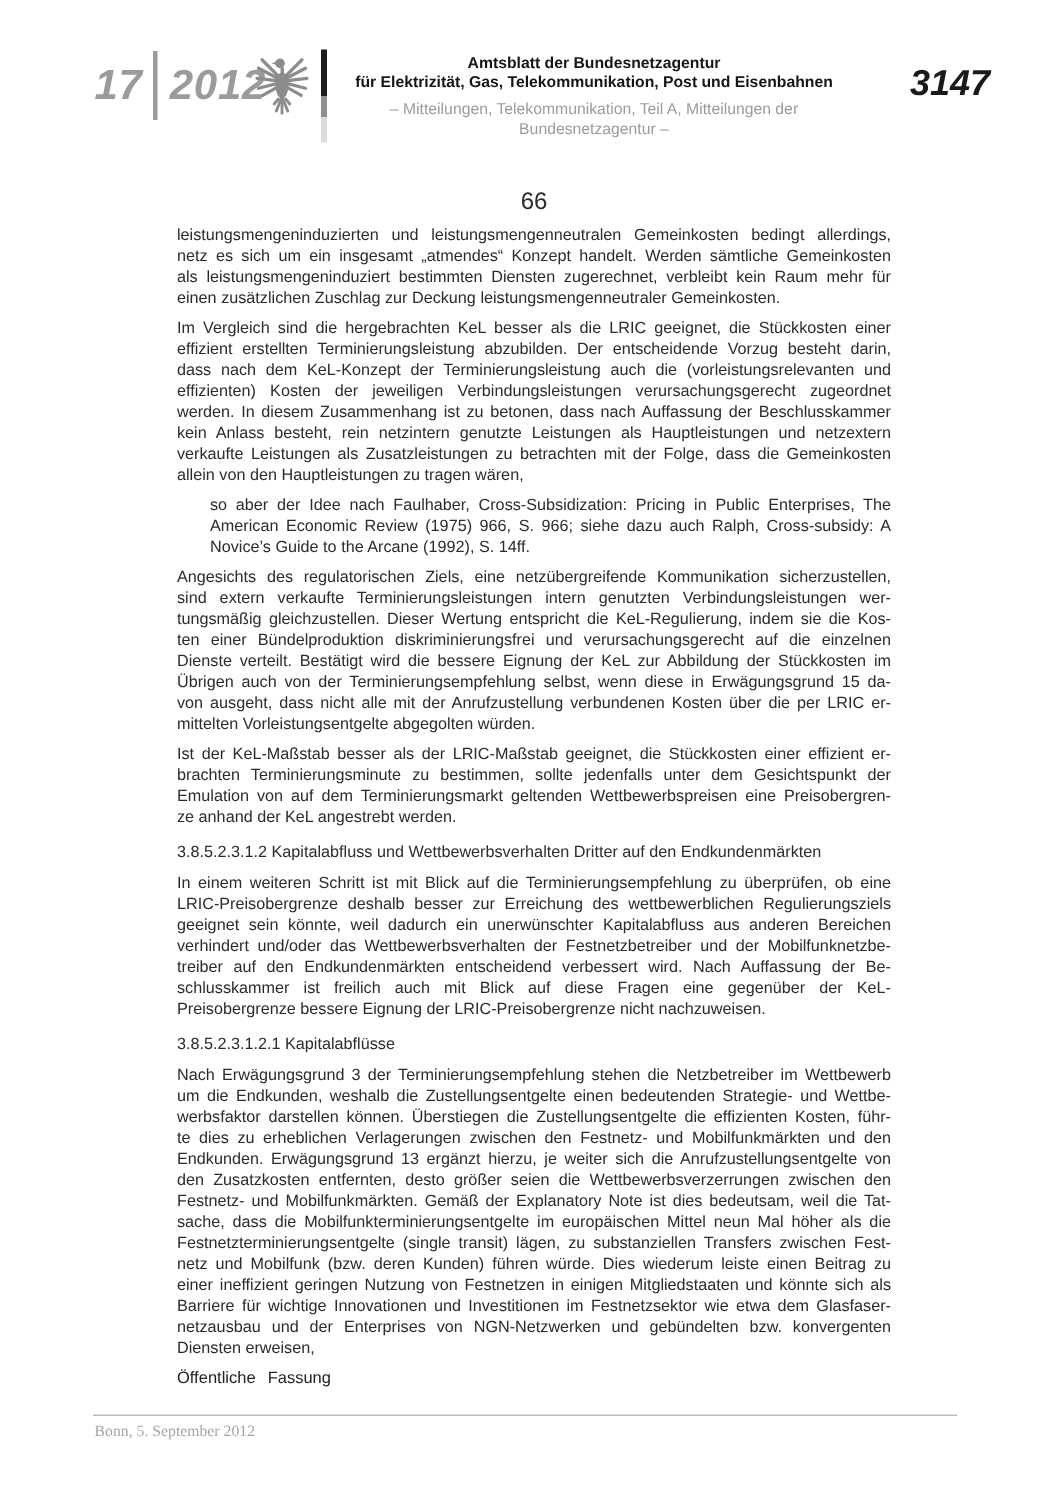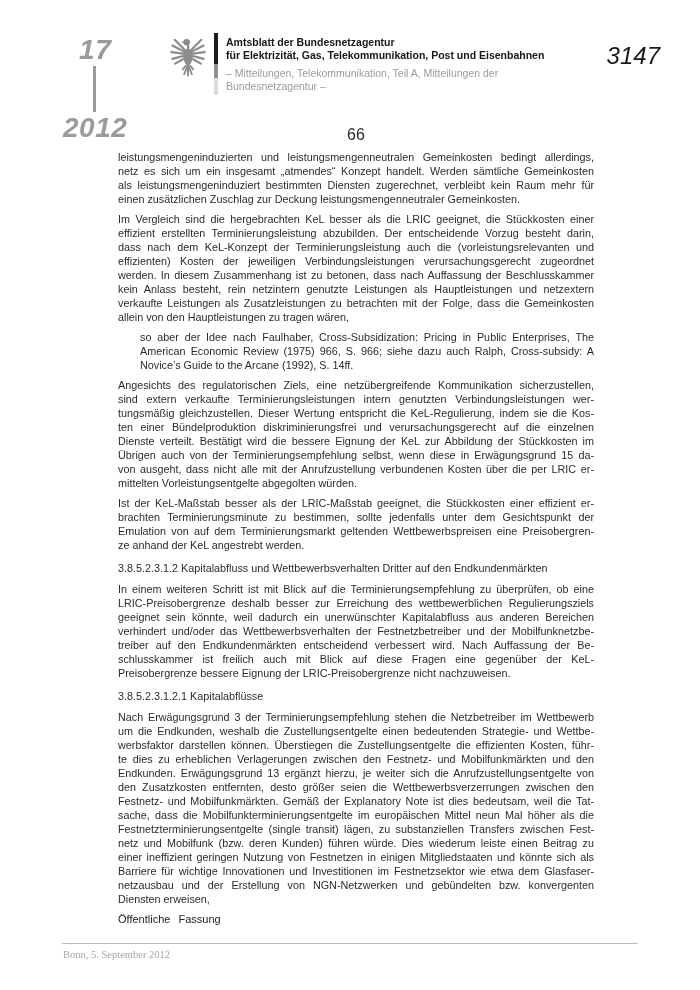--- a/index.html
+++ b/index.html
@@ -8,40 +8,39 @@
     background: #ffffff; overflow: hidden;
     font-family: "Liberation Sans", sans-serif;
     color: #2b2b2b;
   }
   
   .issue-block {
     position: absolute; left: 63px; top: 34px;
     display: flex; align-items: center;
     color: #9b9b9b; font-style: italic; font-weight: bold; font-size: 28px;
     letter-spacing: 0.5px;
-    flex-direction: column;
   }
   .issue-divider { width: 3px; height: 46px; background: #9b9b9b; margin: 0 8px 0 7px; }
   .eagle-wrap { position: absolute; left: 169px; top: 30px; width: 38px; height: 52px; }
   .header-bar { position: absolute; left: 214px; top: 33px; width: 4px; }
   .header-bar .seg1 { width: 4px; height: 31px; background: #1c1c1c; }
   .header-bar .seg2 { width: 4px; height: 14px; background: #8f8f8f; }
   .header-bar .seg3 { width: 4px; height: 17px; background: #dcdcdc; }
   .masthead {
-    position: absolute; left: 226px; top: 36px; width: 340px; text-align: left;
+    position: absolute; left: 226px; top: 36px; width: 340px; text-align: center;
   }
   .masthead .t1, .masthead .t2 {
     font-size: 10.5px; font-weight: bold; color: #161616; line-height: 13px;
   }
   .masthead .sub {
     font-size: 10.5px; color: #9b9b9b; line-height: 13px; margin-top: 5px;
   }
   .page-code {
     position: absolute; right: 40px; top: 42px;
-    font-size: 24px; font-style: italic; font-weight: normal; color: #1a1a1a;
+    font-size: 24px; font-style: italic; font-weight: bold; color: #1a1a1a;
   }
   
   .page-num {
     position: absolute; left: 118px; width: 476px; top: 126px;
     text-align: center; font-size: 16px; color: #2b2b2b;
   }
   .content {
     position: absolute; left: 118px; top: 150px; width: 476px;
     font-size: 10.8px; line-height: 14px; color: #2b2b2b;
   }
@@ -176,21 +175,21 @@
         <div class="line">werbsfaktor darstellen können. Überstiegen die Zustellungsentgelte die effizienten Kosten, führ-</div>
         <div class="line">te dies zu erheblichen Verlagerungen zwischen den Festnetz- und Mobilfunkmärkten und den</div>
         <div class="line">Endkunden. Erwägungsgrund 13 ergänzt hierzu, je weiter sich die Anrufzustellungsentgelte von</div>
         <div class="line">den Zusatzkosten entfernten, desto größer seien die Wettbewerbsverzerrungen zwischen den</div>
         <div class="line">Festnetz- und Mobilfunkmärkten. Gemäß der Explanatory Note ist dies bedeutsam, weil die Tat-</div>
         <div class="line">sache, dass die Mobilfunkterminierungsentgelte im europäischen Mittel neun Mal höher als die</div>
         <div class="line">Festnetzterminierungsentgelte (single transit) lägen, zu substanziellen Transfers zwischen Fest-</div>
         <div class="line">netz und Mobilfunk (bzw. deren Kunden) führen würde. Dies wiederum leiste einen Beitrag zu</div>
         <div class="line">einer ineffizient geringen Nutzung von Festnetzen in einigen Mitgliedstaaten und könnte sich als</div>
         <div class="line">Barriere für wichtige Innovationen und Investitionen im Festnetzsektor wie etwa dem Glasfaser-</div>
-        <div class="line">netzausbau und der Erstellung von NGN-Netzwerken und gebündelten bzw. konvergenten</div>
+        <div class="line">netzausbau und der Enterprises von NGN-Netzwerken und gebündelten bzw. konvergenten</div>
         <div class="line last">Diensten erweisen,</div>
       </div>
     </div>
 
   <div class="pub-note">Öffentliche Fassung</div>
   <div class="footer-rule"></div>
   <div class="place-date">Bonn, 5. September 2012</div>
 
 </div>
 

